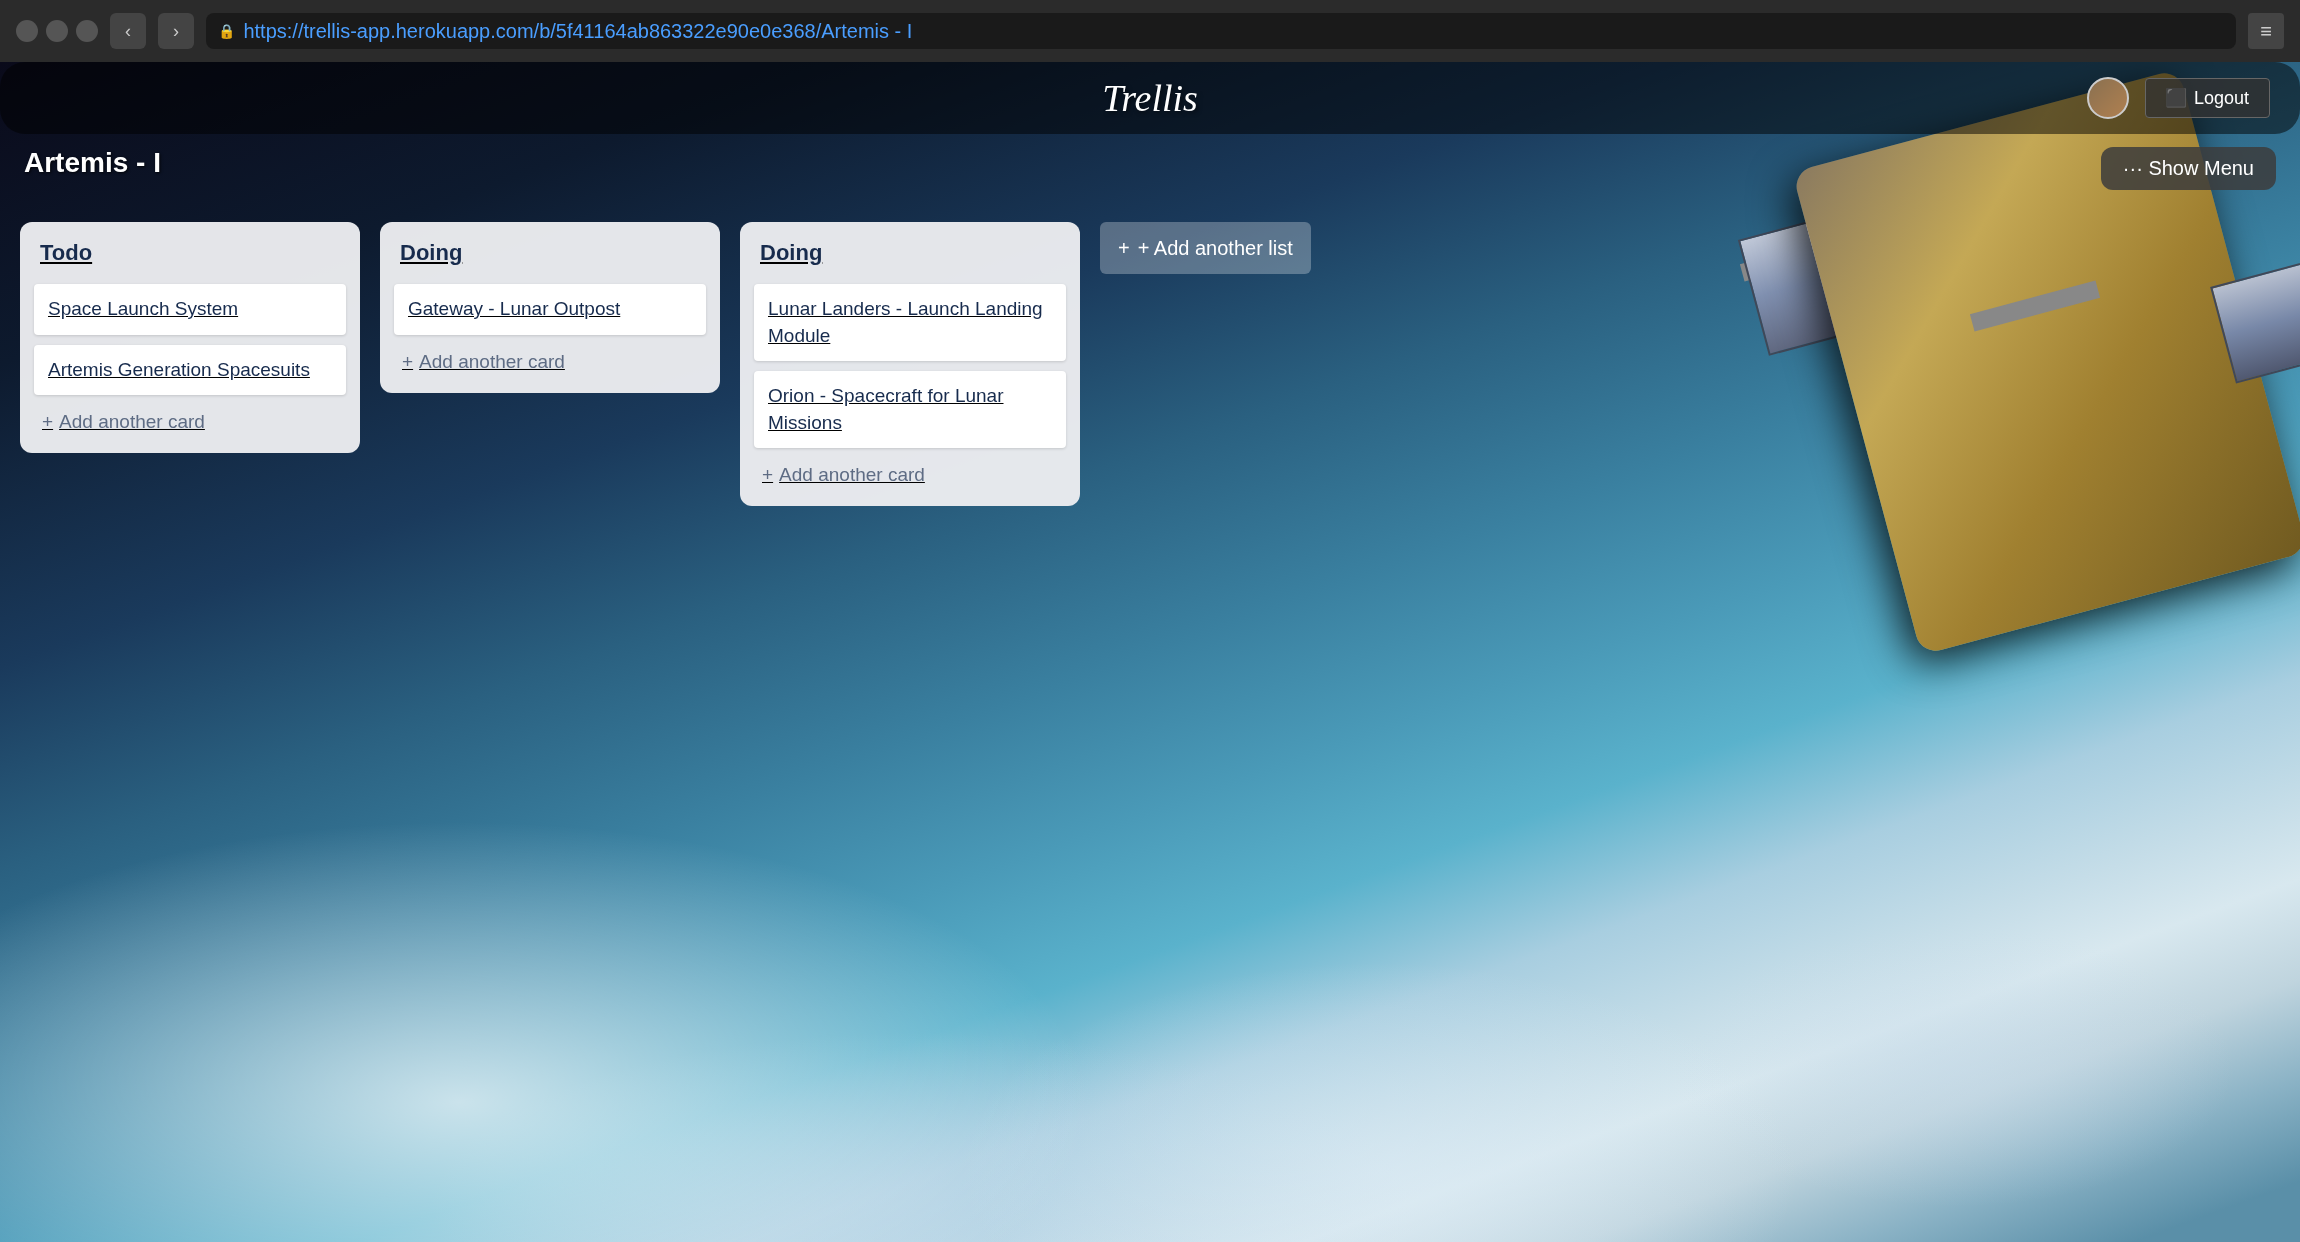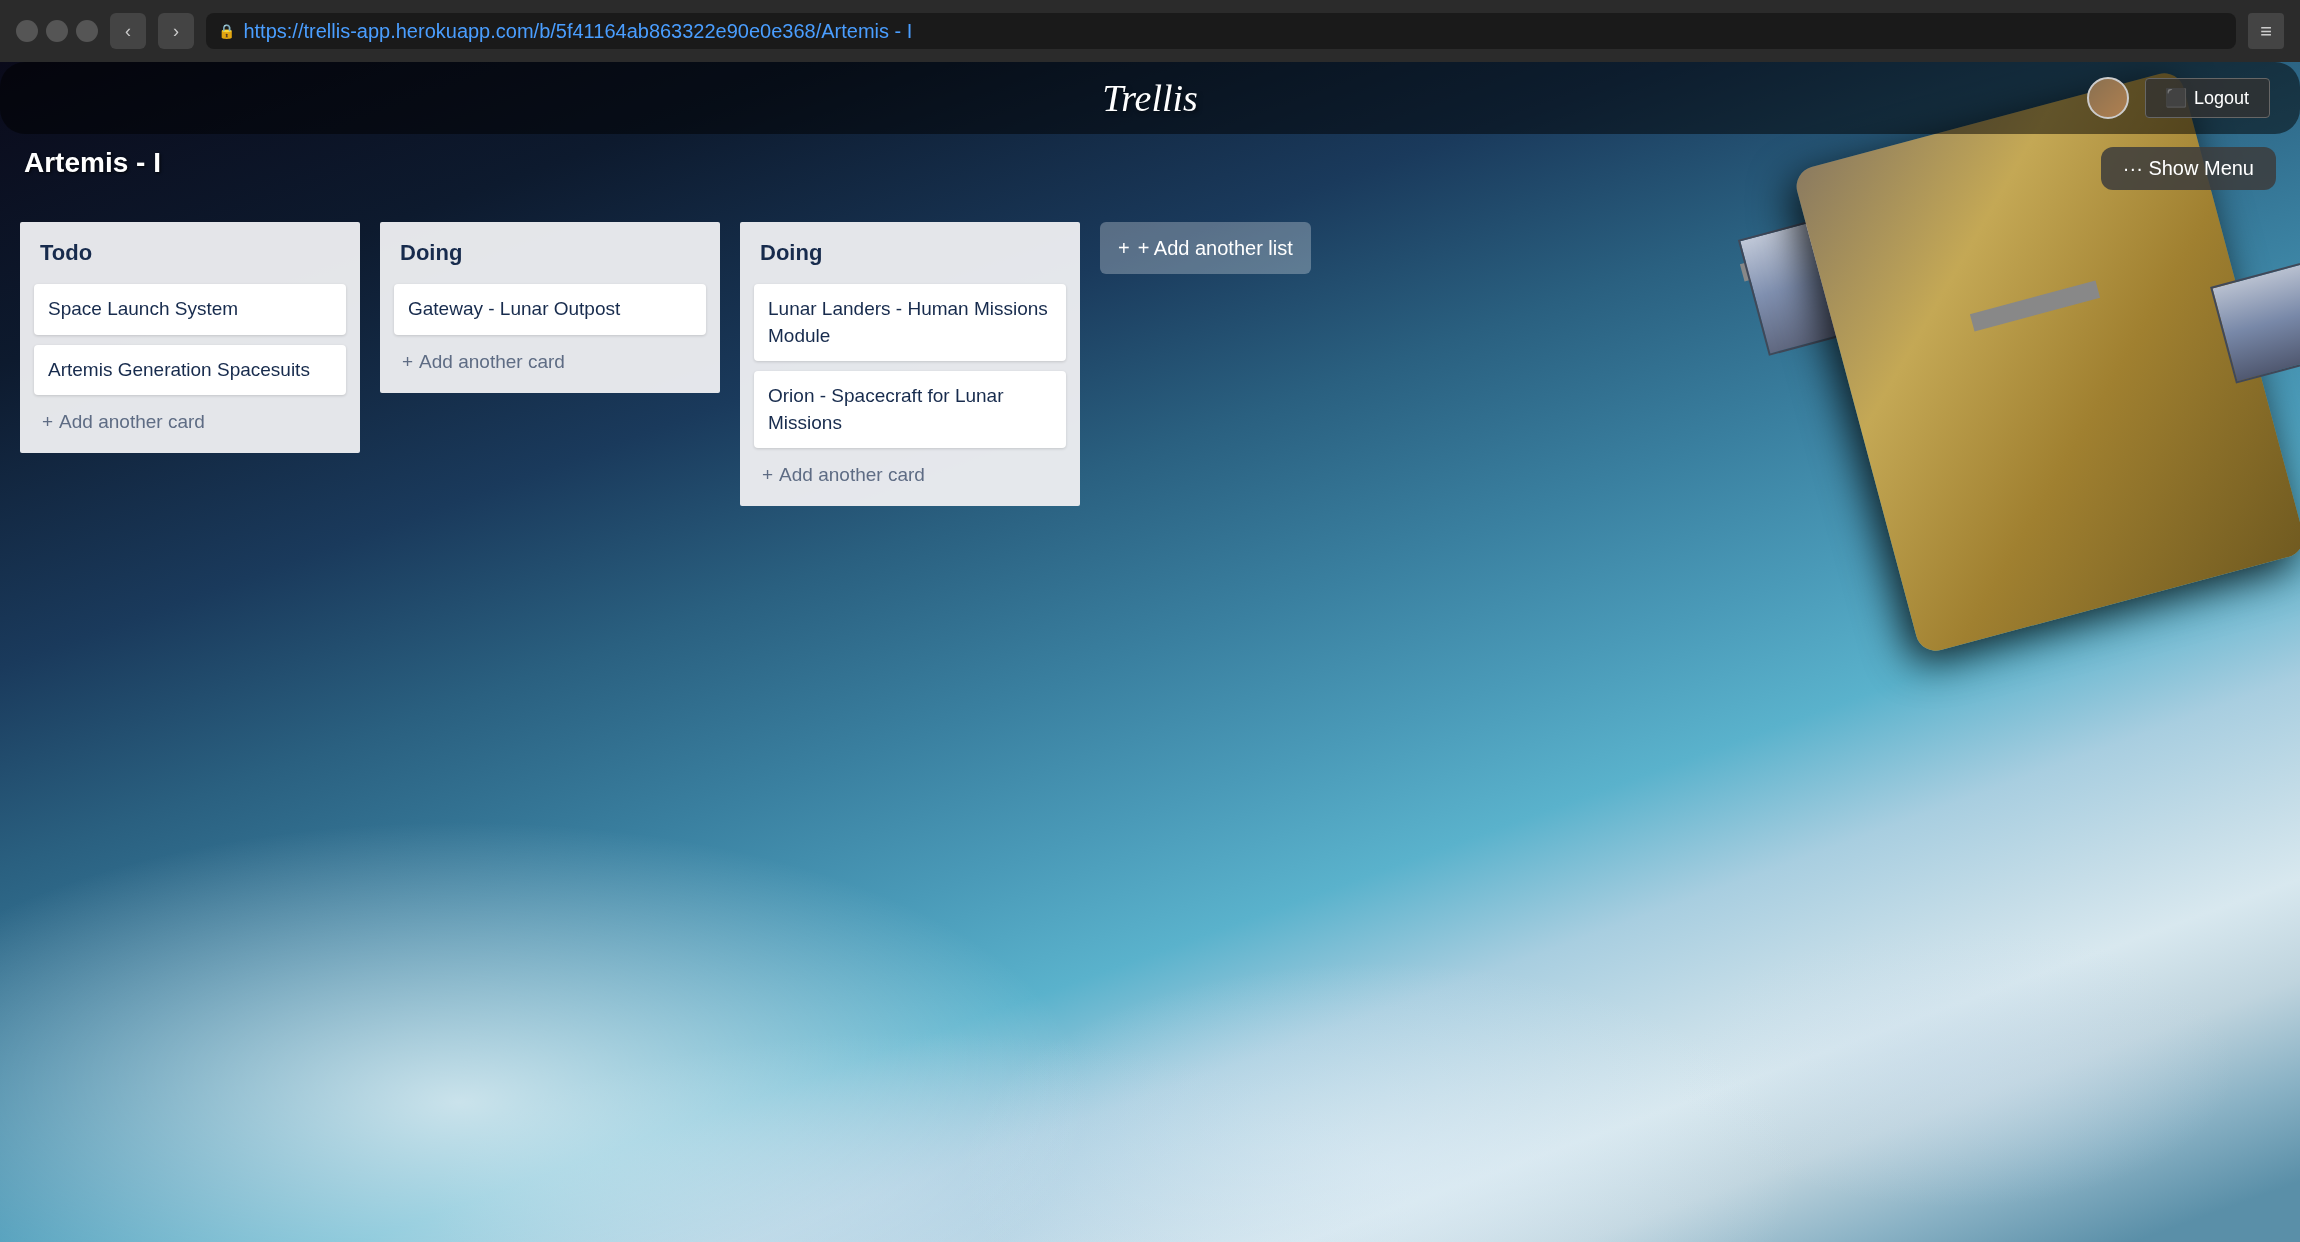--- a/index.html
+++ b/index.html
@@ -227,25 +227,26 @@
       padding: 20px 20px;
       display: flex;
       gap: 20px;
       align-items: flex-start;
       z-index: 40;
     }
 
     
     .list {
       background: rgba(235,236,240,0.97);
-      border-radius: 2px;
+      border-radius: 12px;
       padding: 14px;
       width: 340px;
       min-width: 340px;
       max-height: 600px;
+      text-decoration: underline;
     }
     .list-title {
       font-size: 22px;
       font-weight: 700;
       color: #172b4d;
       margin-bottom: 14px;
       padding: 4px 6px;
     }
 
     
@@ -363,21 +364,21 @@
 
       <button class="add-card-btn">
         <span>+</span>
         <span>Add another card</span>
       </button>
     </div>
 
     <div class="list">
       <div class="list-title">Doing</div>
 
-      <div class="card">Lunar Landers - Human Missions Module</div>
+      <div class="card">Lunar Landers - Launch Landing Module</div>
       <div class="card">Orion - Spacecraft for Lunar Missions</div>
 
       <button class="add-card-btn">
         <span>+</span>
         <span>Add another card</span>
       </button>
     </div>
 
     <button class="add-list-btn">
       <span>+</span>

